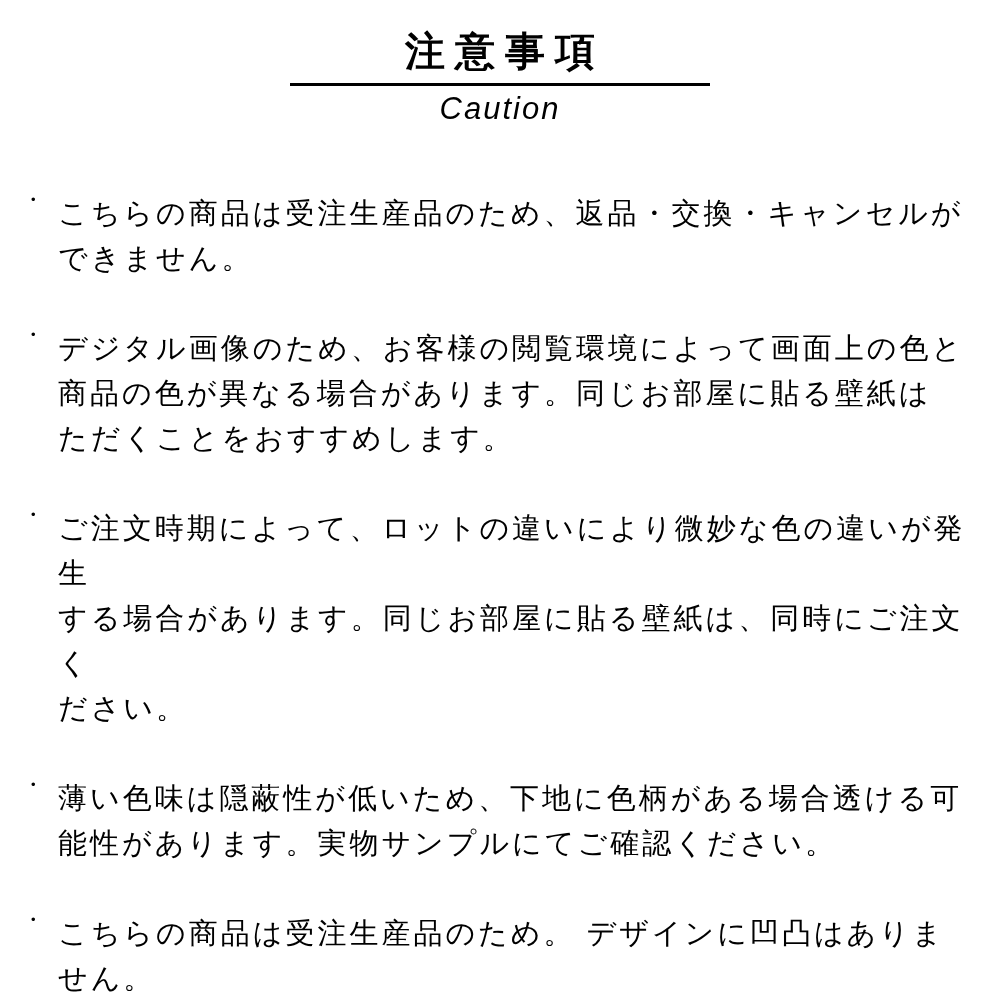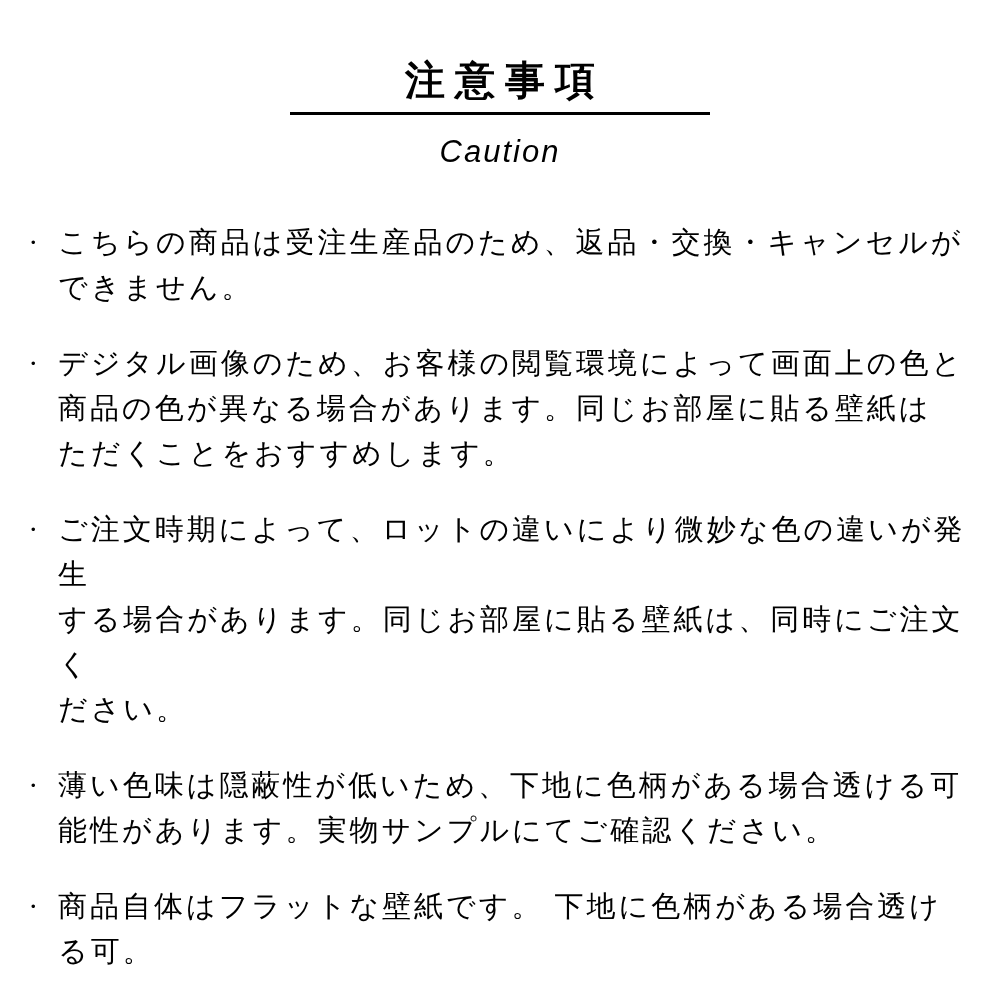--- a/index.html
+++ b/index.html
@@ -8,39 +8,39 @@
     width: 1000px;
     height: 1000px;
     background: #ffffff;
     color: #000000;
     font-family: "Liberation Sans", "DejaVu Sans", sans-serif;
     overflow: hidden;
   }
 
   
   .header {
-    padding-top: 56px;
+    padding-top: 27px;
     text-align: center;
   }
   .title-ja {
     font-size: 40px;
     line-height: 48px;
     font-weight: 700;
     letter-spacing: 10px;
     text-indent: 10px; 
     color: #000000;
   }
   .title-underline {
     width: 420px;
     height: 3px;
     background: #000000;
     margin: 8px auto 0 auto;
   }
   .title-en {
-    margin-top: 18px;
+    margin-top: 4px;
     font-size: 31px;
     line-height: 38px;
     font-style: italic;
     font-weight: 400;
     letter-spacing: 2px;
     color: #000000;
   }
 
   
   .notice-list {
@@ -64,20 +64,21 @@
     padding-left: 2px;
     color: #000000;
   }
   .notice-text {
     flex: 1 1 auto;
     font-size: 29px;
     line-height: 45px;
     letter-spacing: 3px;
     white-space: pre-line;
     color: #000000;
+    margin-top: 14px;
   }
 </style>
 </head>
 <body>
 
 <div class="header">
   <div class="title-ja">注意事項</div>
   <div class="title-underline"></div>
   <div class="title-en">Caution</div>
 </div>
@@ -105,21 +106,21 @@
   </div>
 
   <div class="notice-item">
     <span class="bullet">・</span>
     <span class="notice-text">薄い色味は隠蔽性が低いため、下地に色柄がある場合透ける可
 能性があります。実物サンプルにてご確認ください。</span>
   </div>
 
   <div class="notice-item">
     <span class="bullet">・</span>
-    <span class="notice-text">商品自体はフラットな壁紙です。 下地に色柄がある場合透ける可。</span>
+    <span class="notice-text">こちらの商品は受注生産品のため。 デザインに凹凸はありません。</span>
   </div>
 
   <div class="notice-item">
     <span class="bullet">・</span>
     <span class="notice-text">オーダーシステムの都合上、1平米単価 × 数量＝オーダー価格
 となるようになっています。</span>
   </div>
 
 </div>
 

